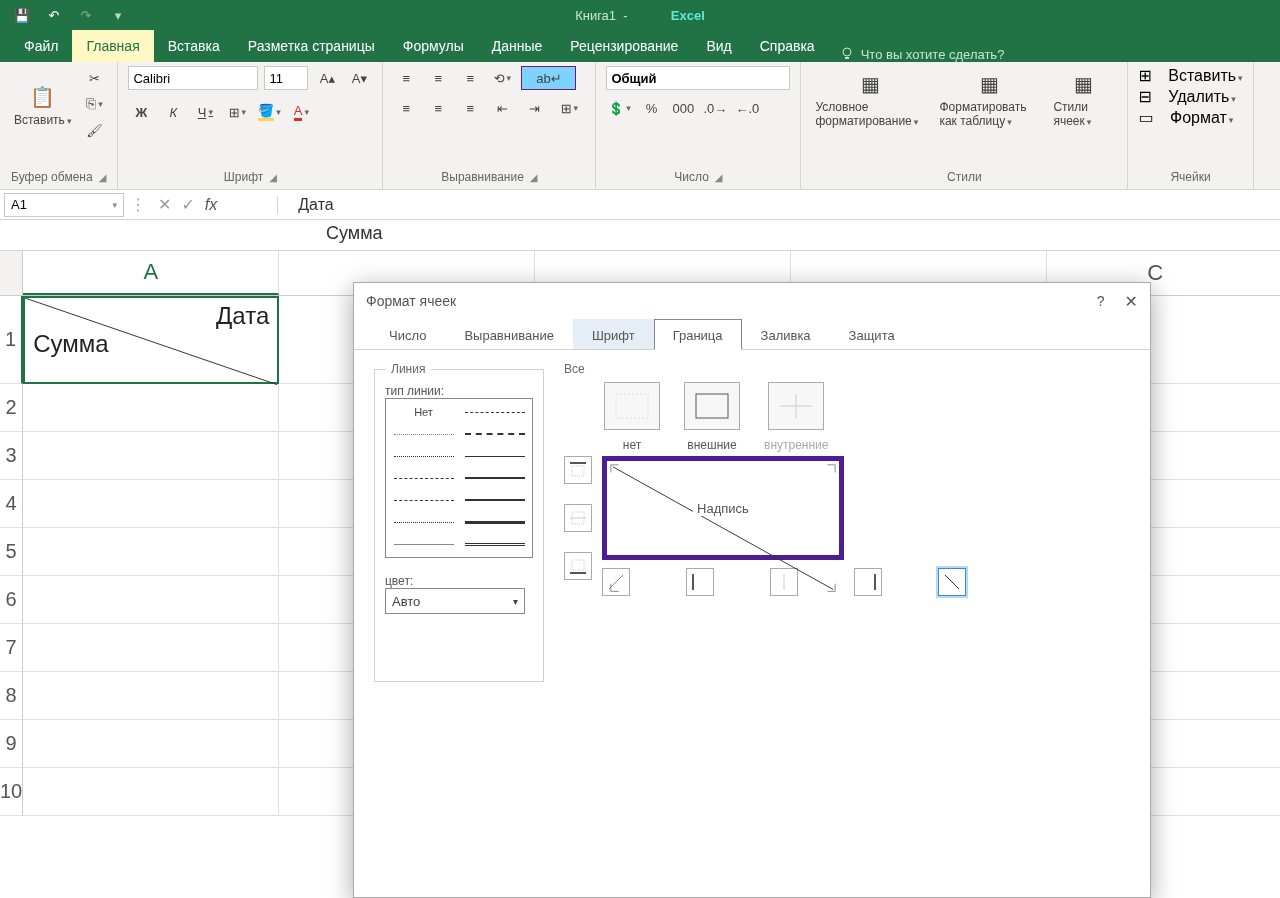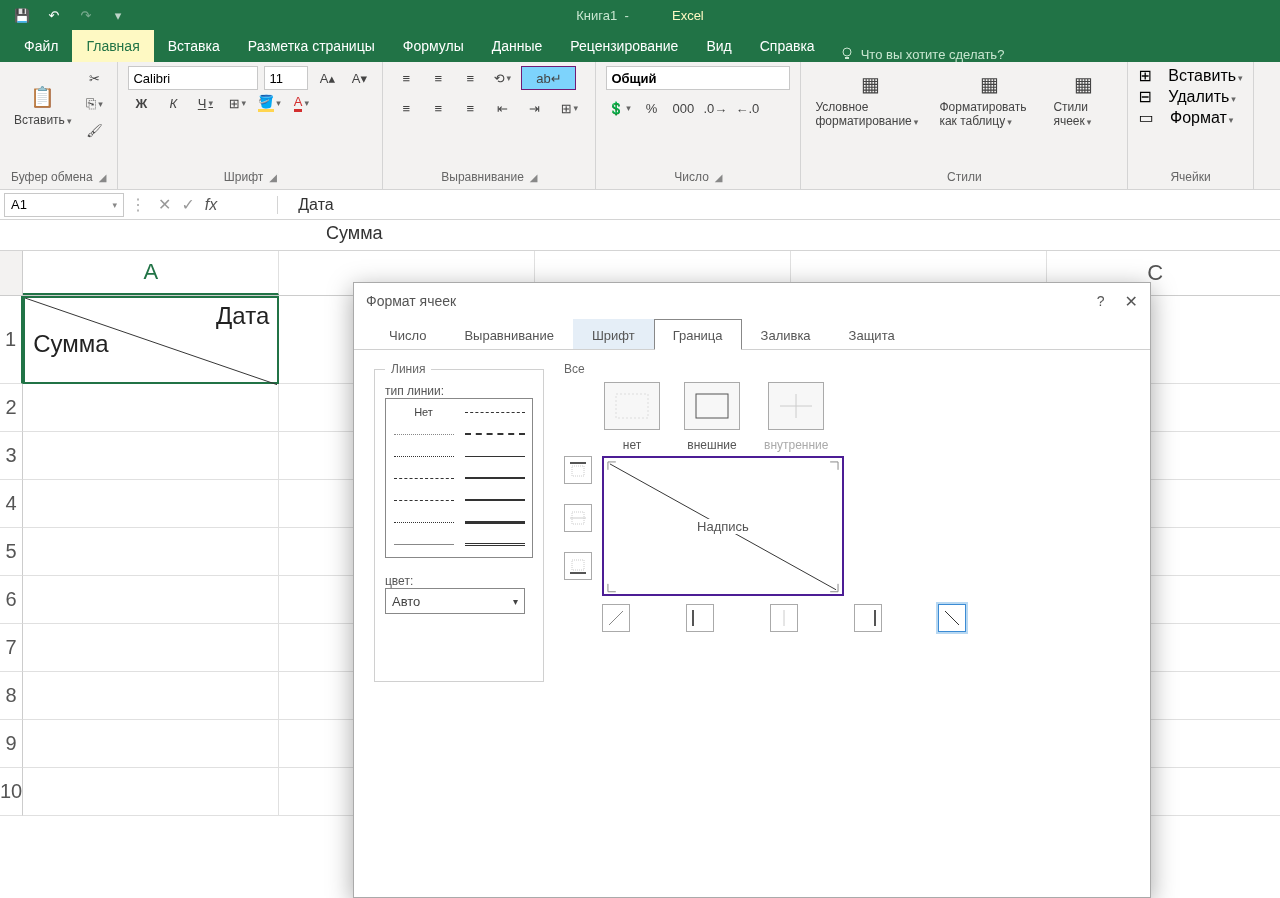--- a/index.html
+++ b/index.html
@@ -3,21 +3,21 @@
 <meta charset="utf-8">
 <style>
 * { box-sizing: border-box; margin: 0; padding: 0; font-family: "Segoe UI", Tahoma, sans-serif; }
 body { background: #fff; width: 1280px; height: 898px; overflow: hidden; position: relative; }
 
 
 .titlebar { background: #217346; height: 30px; display: flex; align-items: center; color: #fff; position: relative; }
 .titlebar .qat { display: flex; gap: 4px; margin-left: 8px; align-items: center; }
 .titlebar .qat .qbtn { width: 28px; height: 24px; display:flex; align-items:center; justify-content:center; color:#fff; font-size:13px; }
 .titlebar .title { position:absolute; left:50%; transform:translateX(-50%); color:#c8e6d0; font-size:13px; }
-.titlebar .title b { color:#fef9c3; font-weight:normal;margin-left:36px; }
+.titlebar .title b { color:#5eead4; font-weight:bold;margin-left:36px; }
 
 
 .ribbon-tabs { background:#217346; height:32px; display:flex; align-items:flex-end; padding-left:10px; gap:0; }
 .ribbon-tabs .tab { color:#fff; padding:8px 14px; font-size:14px; cursor:pointer; }
 .ribbon-tabs .tab.active { background:#fef9c3; color:#217346; }
 .ribbon-tabs .tell { display:flex; align-items:center; color:#c8e6d0; font-size:13px; margin-left:10px; gap:6px; }
 .ribbon-tabs .tell .bulb { width:16px; height:16px; }
 
 
 .ribbon { background:#f3f2f1; height:128px; border-bottom:1px solid #d4d4d4; display:flex; }
@@ -76,21 +76,21 @@
 .color-sel { border:1px solid #888; height:26px; width:140px; display:flex; align-items:center; justify-content:space-between; padding:0 6px; font-size:13px;}
 .all-col { flex:1;}
 .preset-row { display:flex; gap:24px; margin:6px 0 4px 40px; }
 .preset { display:flex; flex-direction:column; align-items:center; gap:8px; font-size:12px; color:#555;}
 .preset .pbox { width:56px; height:48px; border:1px solid #aaa; background:#f7f7f7; display:flex; align-items:center; justify-content:center;}
 .preset.disabled { color:#aaa; }
 .border-area { display:flex; gap:10px; margin-top:4px;}
 .side-btns { display:flex; flex-direction:column; gap:20px; }
 .mini { width:28px; height:28px; border:1px solid #aaa; background:#fff; display:flex; align-items:center; justify-content:center;}
 .mini.sel { border:1px solid #3b8bd4; box-shadow:0 0 0 2px #b8d8f2;}
-.preview { width:242px; height:140px; border:2px solid #4c1d95; position:relative; display:flex; align-items:center; justify-content:center; }
+.preview { width:242px; height:104px; border:5px solid #4c1d95; position:relative; display:flex; align-items:center; justify-content:center; }
 .preview .plabel { font-size:13px; color:#555; background:#fff; padding:0 4px; z-index:1;}
 .preview svg { position:absolute; inset:0; }
 .bot-btns { display:flex; gap:56px; margin-top:8px; margin-left:0;}
 .hint { font-size:12.5px; color:#555; padding:8px 20px 0; line-height:1.5;}
 
 svg { pointer-events: none; }
 .carrot::after{content:"▾"; font-size:9px; margin-left:2px; color:#666;}
 </style>
 </head>
 <body>
@@ -139,21 +139,21 @@
         <div class="small-btn">🖌</div>
       </div>
     </div>
     <div class="label">
         <span>Буфер обмена</span>
         <span class="launcher">◢</span>
       </div>
   </div>
 
   <div class="group">
-    <div class="vstack" style="gap:1px;">
+    <div class="vstack" style="gap:10px;">
       <div class="controls">
         <input style="width: 130px;" value="Calibri">
         <input style="width: 44px;" value="11">
         <div class="small-btn">A▴</div>
         <div class="small-btn">A▾</div>
       </div>
       <div class="controls">
         <div class="small-btn" style="font-weight:bold">Ж</div>
         <div class="small-btn" style="font-style:italic">К</div>
         <div class="small-btn carrot" style="text-decoration:underline">Ч</div>

